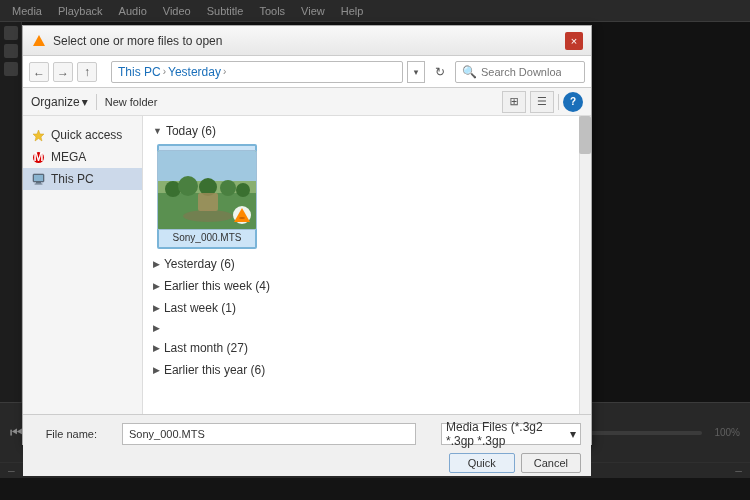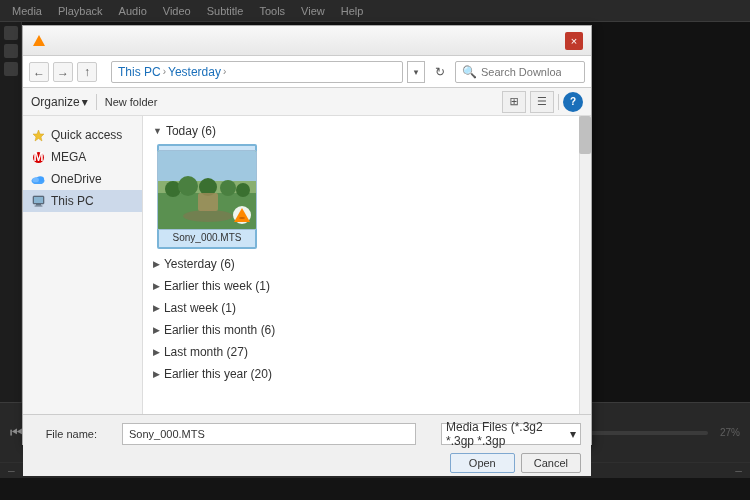--- a/index.html
+++ b/index.html
@@ -545,40 +545,41 @@
     </div>
   </div>
   <div class="vlc-controls">
     <span class="ctrl-btn">⏮</span>
     <span class="ctrl-btn">⏹</span>
     <span class="ctrl-btn">▶</span>
     <span class="ctrl-btn">⏭</span>
     <span class="ctrl-btn">⏪</span>
     <span class="ctrl-btn">⏩</span>
     <div style="flex:1; height:4px; background:#555; border-radius:2px; margin:0 6px;"></div>
-    <span style="color:#888; font-size:10px;">27%</span>
+    <span style="color:#888; font-size:10px;">100%</span>
   </div>
   <div class="vlc-bottom-bar">
     <span>–</span>
     <span>–</span>
   </div>
 </div>
 
 <div class="dialog-overlay"></div>
 
 <div class="file-dialog">
 
   <div class="dialog-titlebar">
     <div class="dialog-title-left">
       <div class="vlc-logo">
         <svg width="14" height="14" viewBox="0 0 14 14">
           <polygon points="7,1 13,12 1,12" fill="#ff8800"></polygon>
           <rect x="5" y="8" width="4" height="4" fill="#ff8800"></rect>
         </svg>
       </div>
+      <span>Select one or more files to open</span>
     </div>
     <div class="dialog-close-btn">×</div>
   </div>
 
   <div class="address-bar">
     <div class="nav-btn">
       <span>←</span>
     </div>
     <div class="nav-btn">
       <span>→</span>
@@ -634,30 +635,20 @@
       <div class="nav-item">
         <div class="nav-icon">
           <svg width="13" height="13" viewBox="0 0 13 13">
             <circle cx="6.5" cy="6.5" r="5.5" fill="#d80000"></circle>
             <text x="6.5" y="9.5" text-anchor="middle" fill="white" font-size="7" font-weight="bold">M</text>
           </svg>
         </div>
         <span>MEGA</span>
       </div>
 
-      <div class="nav-item">
-        <div class="nav-icon">
-          <svg width="15" height="10" viewBox="0 0 15 10">
-            <ellipse cx="7.5" cy="7" rx="7" ry="4" fill="#1e90ff" opacity="0.8"></ellipse>
-            <ellipse cx="10" cy="5" rx="4" ry="3" fill="#40a0ff"></ellipse>
-            <ellipse cx="5" cy="6" rx="3.5" ry="2.5" fill="#70b8ff"></ellipse>
-          </svg>
-        </div>
-        <span>OneDrive</span>
-      </div>
 
       <div class="nav-item selected">
         <div class="nav-icon">
           <svg width="13" height="13" viewBox="0 0 13 13">
             <rect x="1" y="1" width="11" height="8" rx="1" fill="#607080" stroke="#455060" stroke-width="0.5"></rect>
             <rect x="2" y="2" width="9" height="6" fill="#8ab4d0"></rect>
             <rect x="4" y="9" width="5" height="1.5" fill="#607080"></rect>
             <rect x="2.5" y="10.5" width="8" height="1" rx="0.5" fill="#607080"></rect>
           </svg>
         </div>
@@ -710,58 +701,57 @@
         </div>
       </div>
 
       <div class="collapsed-section">
         <span class="collapsed-arrow">▶</span>
         <span>Yesterday (6)</span>
       </div>
 
       <div class="collapsed-section">
         <span class="collapsed-arrow">▶</span>
-        <span>Earlier this week (1)</span>
+        <span>Earlier this week (4)</span>
       </div>
 
       <div class="collapsed-section">
         <span class="collapsed-arrow">▶</span>
         <span>Last week (1)</span>
       </div>
 
       <div class="collapsed-section">
         <span class="collapsed-arrow">▶</span>
-        <span>Earlier this month (6)</span>
       </div>
 
       <div class="collapsed-section">
         <span class="collapsed-arrow">▶</span>
         <span>Last month (27)</span>
       </div>
 
       <div class="collapsed-section">
         <span class="collapsed-arrow">▶</span>
-        <span>Earlier this year (20)</span>
+        <span>Earlier this year (6)</span>
       </div>
 
       <div style="position:absolute;right:0;top:0;width:12px;height:100%;background:#f0f0f0;border-left:1px solid #ddd;">
         <div style="position:absolute;top:0;right:0;width:12px;height:38px;background:#c0c0c0;border-radius:2px;"></div>
       </div>
 
     </div>
   </div>
 
   <div class="dialog-bottom">
     <div class="filename-row">
       <span class="filename-label">File name:</span>
       <input class="filename-input" type="text" value="Sony_000.MTS" style="">
       <div class="filetype-select">
         <span>Media Files (*.3g2 *.3gp *.3gp</span>
         <span>▾</span>
       </div>
     </div>
     <div class="buttons-row">
-      <button class="open-btn">Open</button>
+      <button class="open-btn">Quick</button>
       <button class="cancel-btn">Cancel</button>
     </div>
   </div>
 
 </div>
 
 </body></html>

